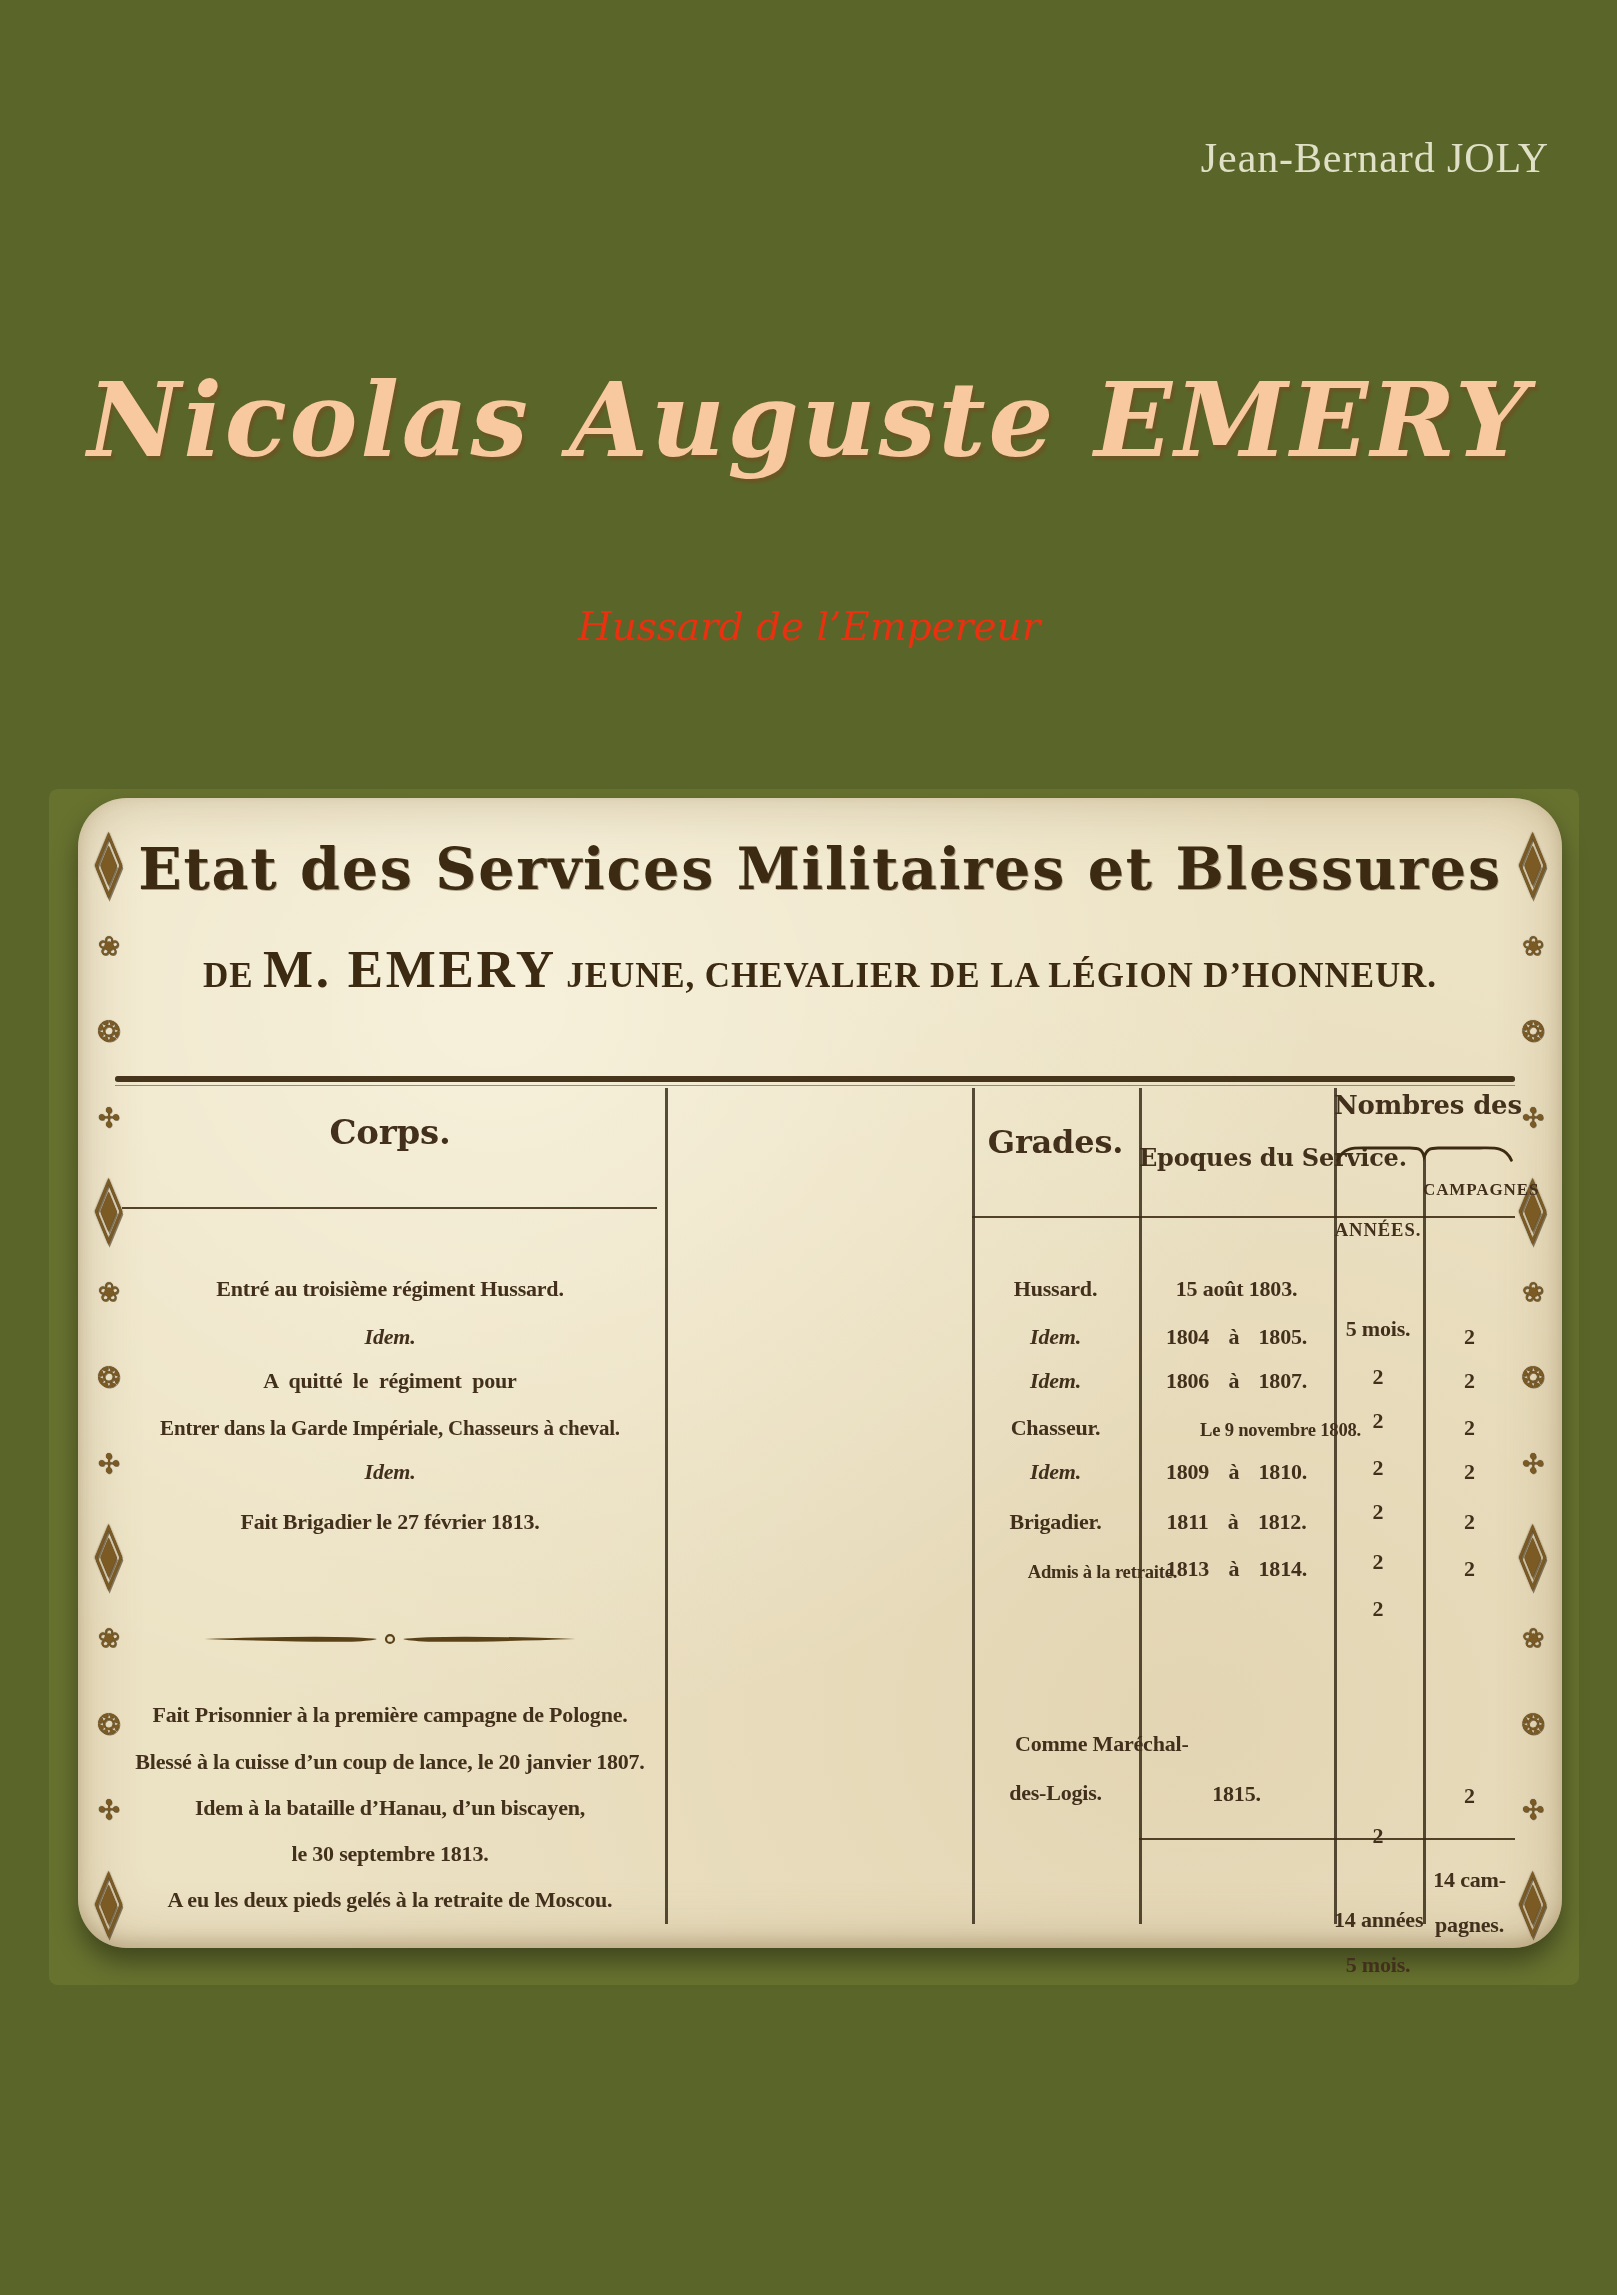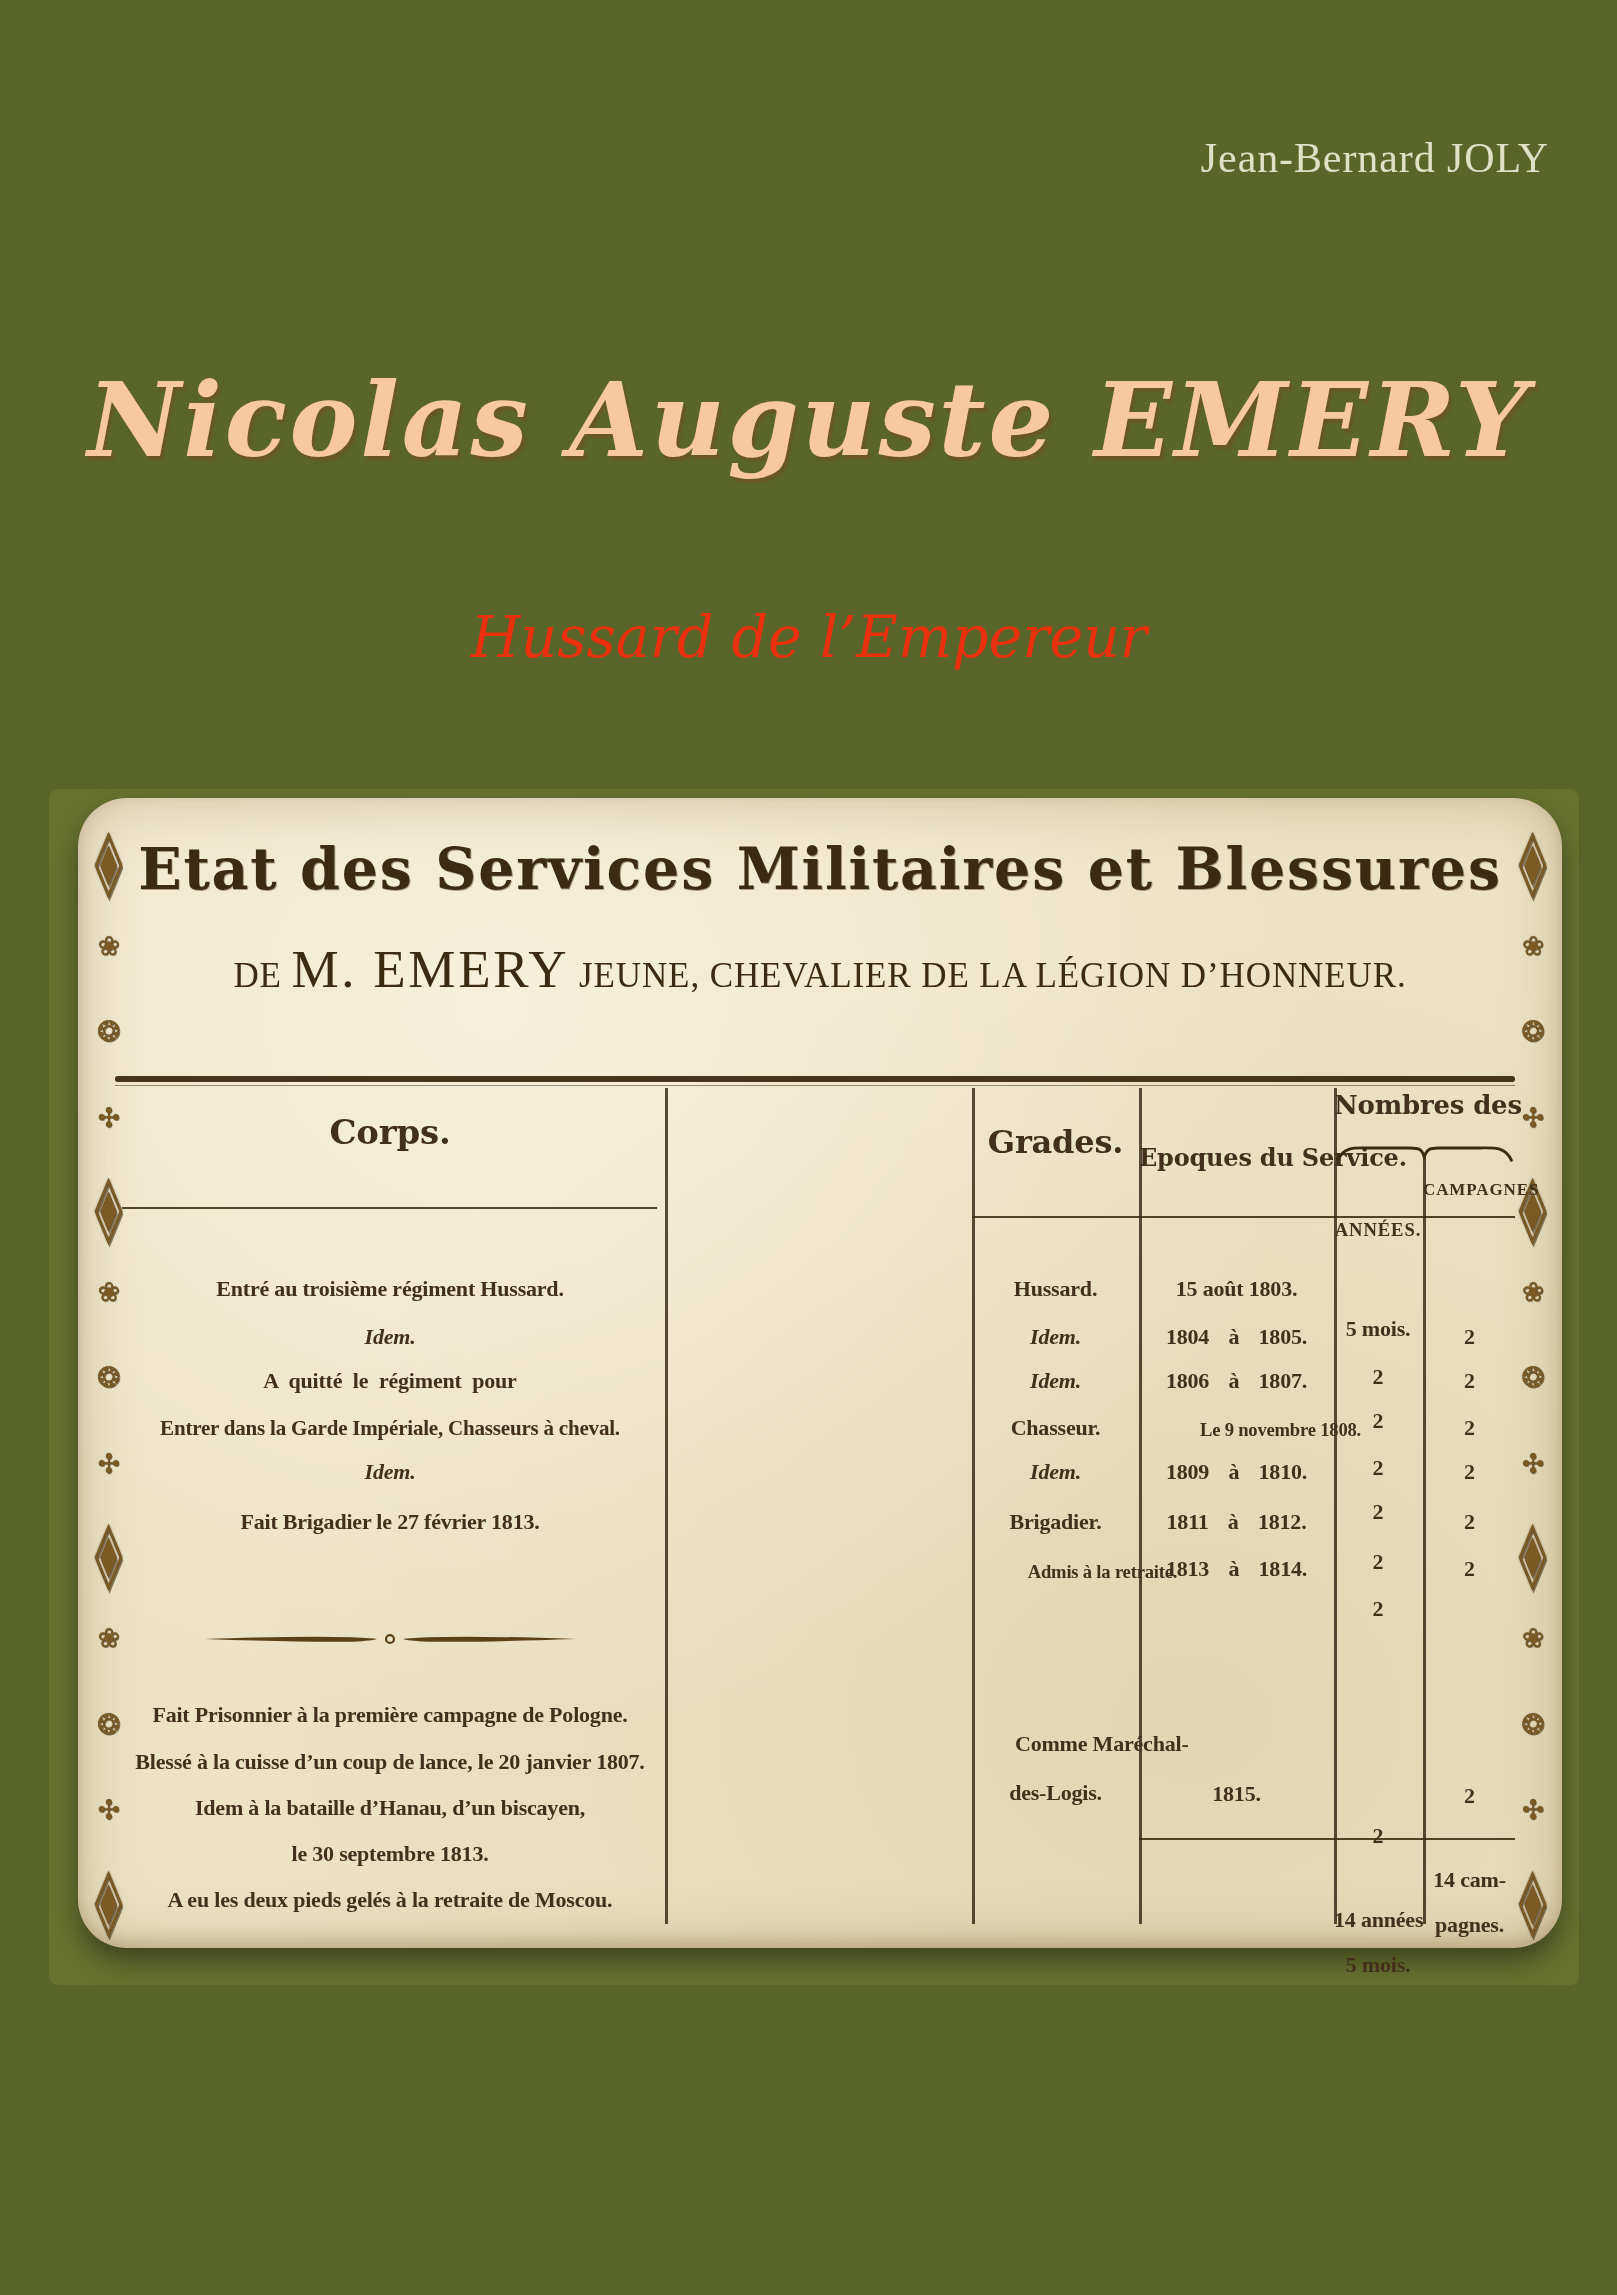--- a/index.html
+++ b/index.html
@@ -22,21 +22,21 @@
     font-style:italic; font-weight:bold;
     font-size:102px; letter-spacing:2.7px;
     color:#f8c89e;
     text-shadow:2.7px 3.5px 1.8px rgba(120,70,30,.45);
   }
   .sub-title{
     position:absolute; top:604px; left:0; width:100%;
     text-align:center;
     font-family:"DejaVu Serif", serif;
     font-style:italic;
-    font-size:57px; color:#e93110;
+    font-size:39px; color:#e93110;
   }
   
   .mat{
     position:absolute; left:49px; top:789px;
     width:1530px; height:1196px;
     background:#67722f; border-radius:8.8px;
   }
   .paper{
     position:absolute; left:29px; top:8.8px;
     width:1484px; height:1150px;
@@ -64,21 +64,21 @@
   .doc-heading{
     position:absolute; top:37px; left:0; width:100%;
     text-align:center;
     font-family:"DejaVu Serif", serif; font-weight:bold;
     font-size:57px; color:#3c2b12; letter-spacing:1.8px;
     text-shadow:0.9px 0.9px 0 rgba(60,43,18,.4);
   }
   .doc-subheading{
     position:absolute; top:141px; left:0; width:100%;
     text-align:center; color:#3c2b12;
-    font-family:"Liberation Serif", serif; font-weight:normal;
+    font-family:"Liberation Serif", serif; font-weight:bold;
     font-size:35px; letter-spacing:0.9px;
   }
   .doc-subheading .big-name{font-size:53px; letter-spacing:2.7px;}
   
   .table-area{
     position:absolute; left:37px; top:278px; width:1400px; height:861px;
     color:#42301c;
     font-family:"Liberation Serif", serif; font-weight:bold;
   }
   .hline{position:absolute; height:2.7px; background:#3c2b12; opacity:.88;}

